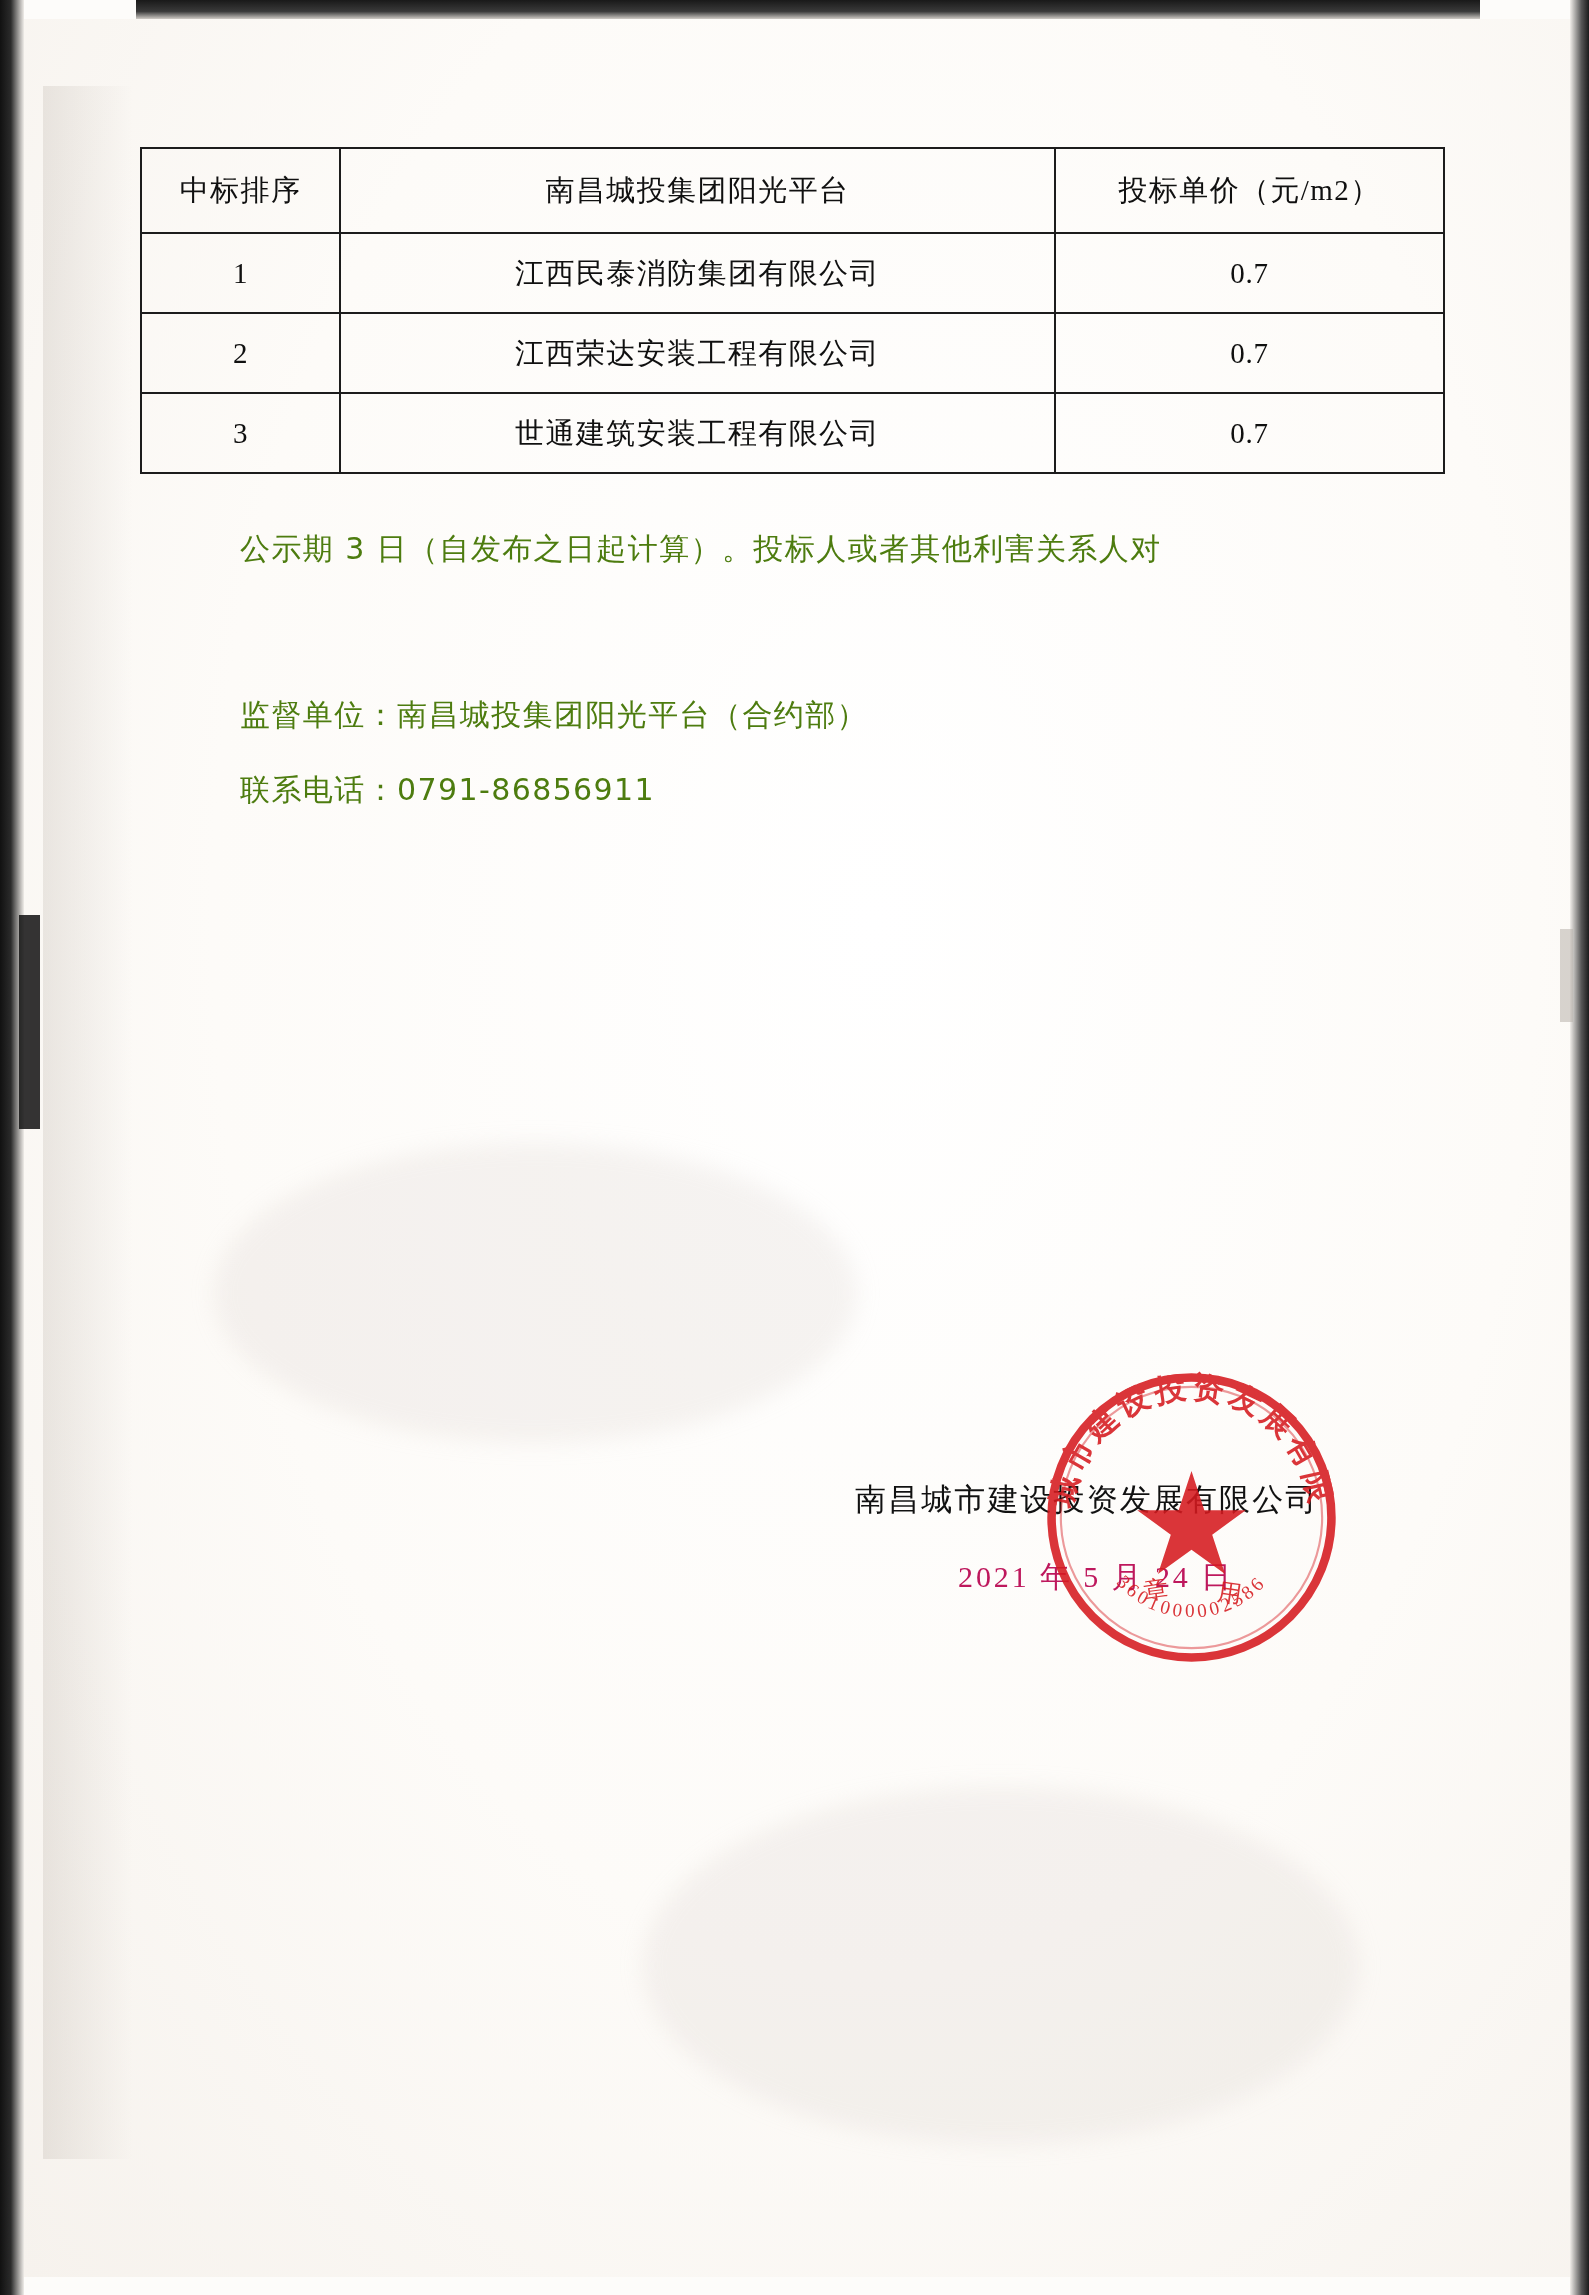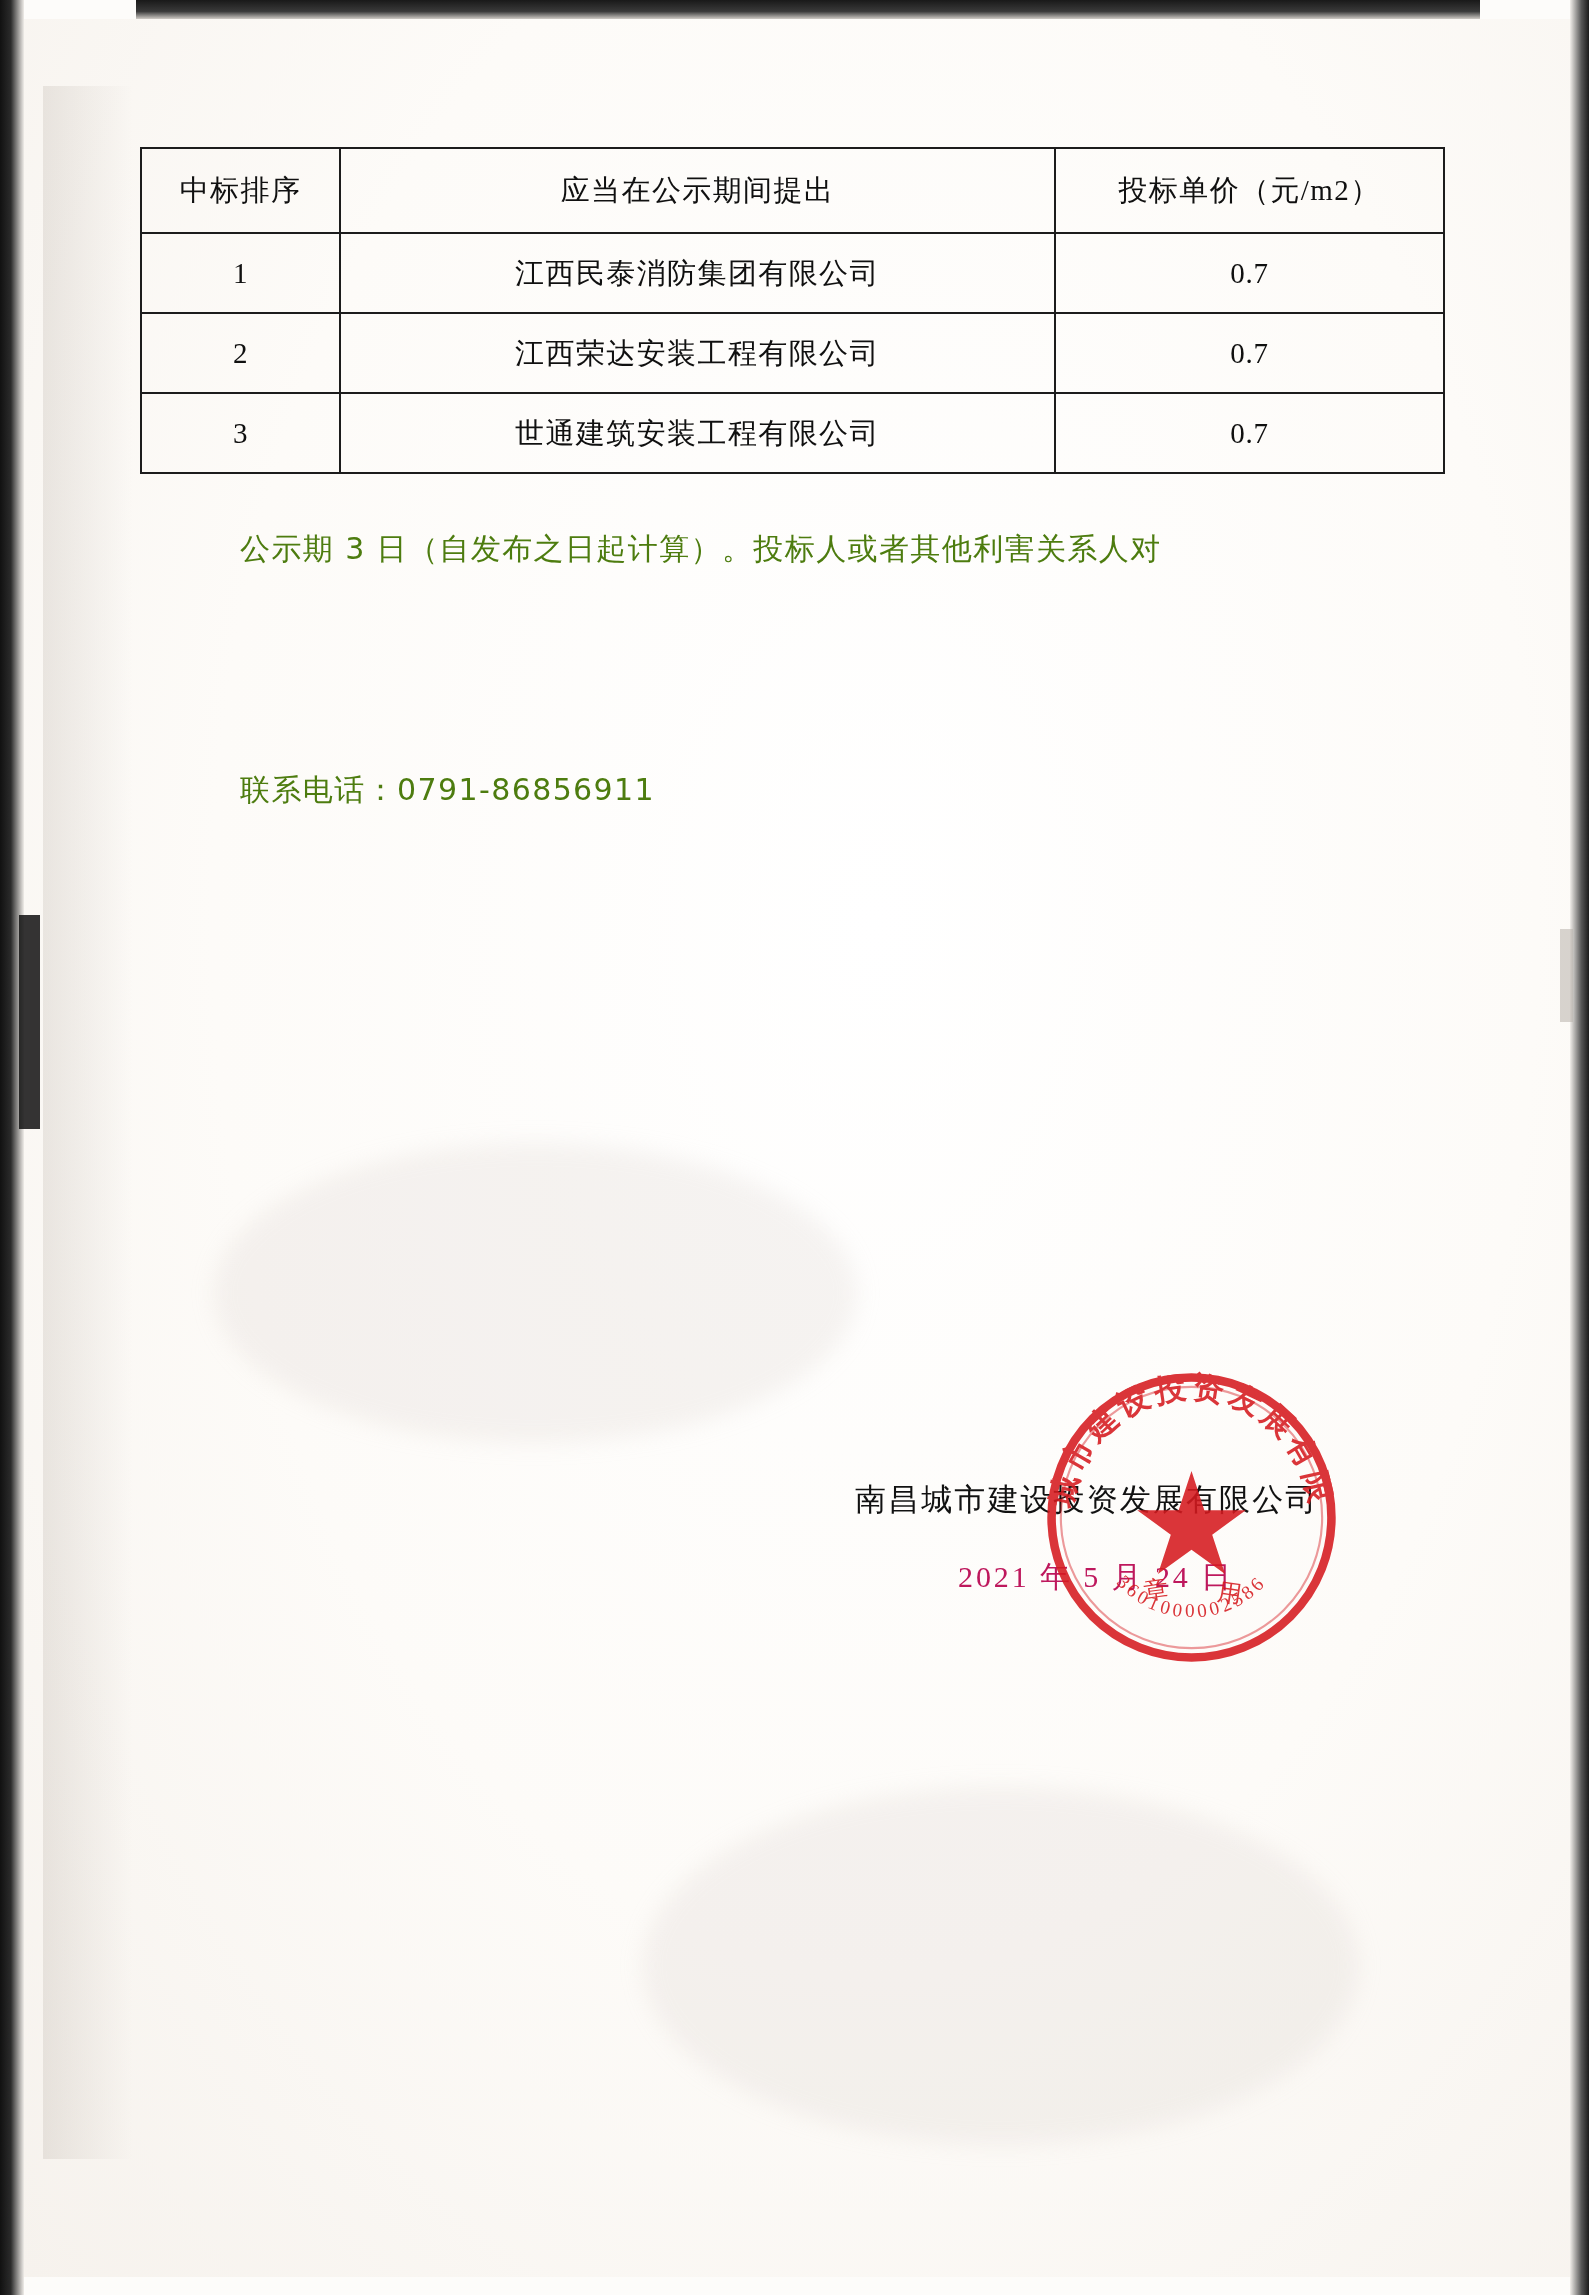--- a/index.html
+++ b/index.html
@@ -199,21 +199,21 @@
 
   <table class="bid-table">
     <colgroup>
       <col class="col-rank">
         <col class="col-name">
         <col class="col-price">
     </colgroup>
     <thead>
       <tr>
         <th class="cn">中标排序</th>
-        <th class="cn">应当在公示期间提出</th>
+        <th class="cn">南昌城投集团阳光平台</th>
         <th class="cn">投标单价（元/m2）</th>
       </tr>
     </thead>
     <tbody>
       <tr>
         <td class="num">1</td>
         <td class="cn">江西民泰消防集团有限公司</td>
         <td class="num">0.7</td>
       </tr>
       <tr>
@@ -223,20 +223,21 @@
       </tr>
       <tr>
         <td class="num">3</td>
         <td class="cn">世通建筑安装工程有限公司</td>
         <td class="num">0.7</td>
       </tr>
     </tbody>
   </table>
 
   <div class="para" id="notice-line1">公示期 3 日（自发布之日起计算）。投标人或者其他利害关系人对</div>
+  <div class="para" id="supervisor">监督单位：南昌城投集团阳光平台（合约部）</div>
   <div class="para" id="phone">联系电话：0791-86856911</div>
 
   <div id="signer">南昌城市建设投资发展有限公司</div>
   <div id="sign-date">2021 年 5 月 24 日</div>
 
   <div id="seal">
     <svg width="307" height="307" viewBox="0 0 430 430" xmlns="http://www.w3.org/2000/svg">
       <defs>
         <path id="sealArcTop" d="M 48,215 A 167,167 0 0 1 382,215"></path>
         <path id="sealArcBottom" d="M 75,215 A 140,140 0 0 0 355,215"></path>

